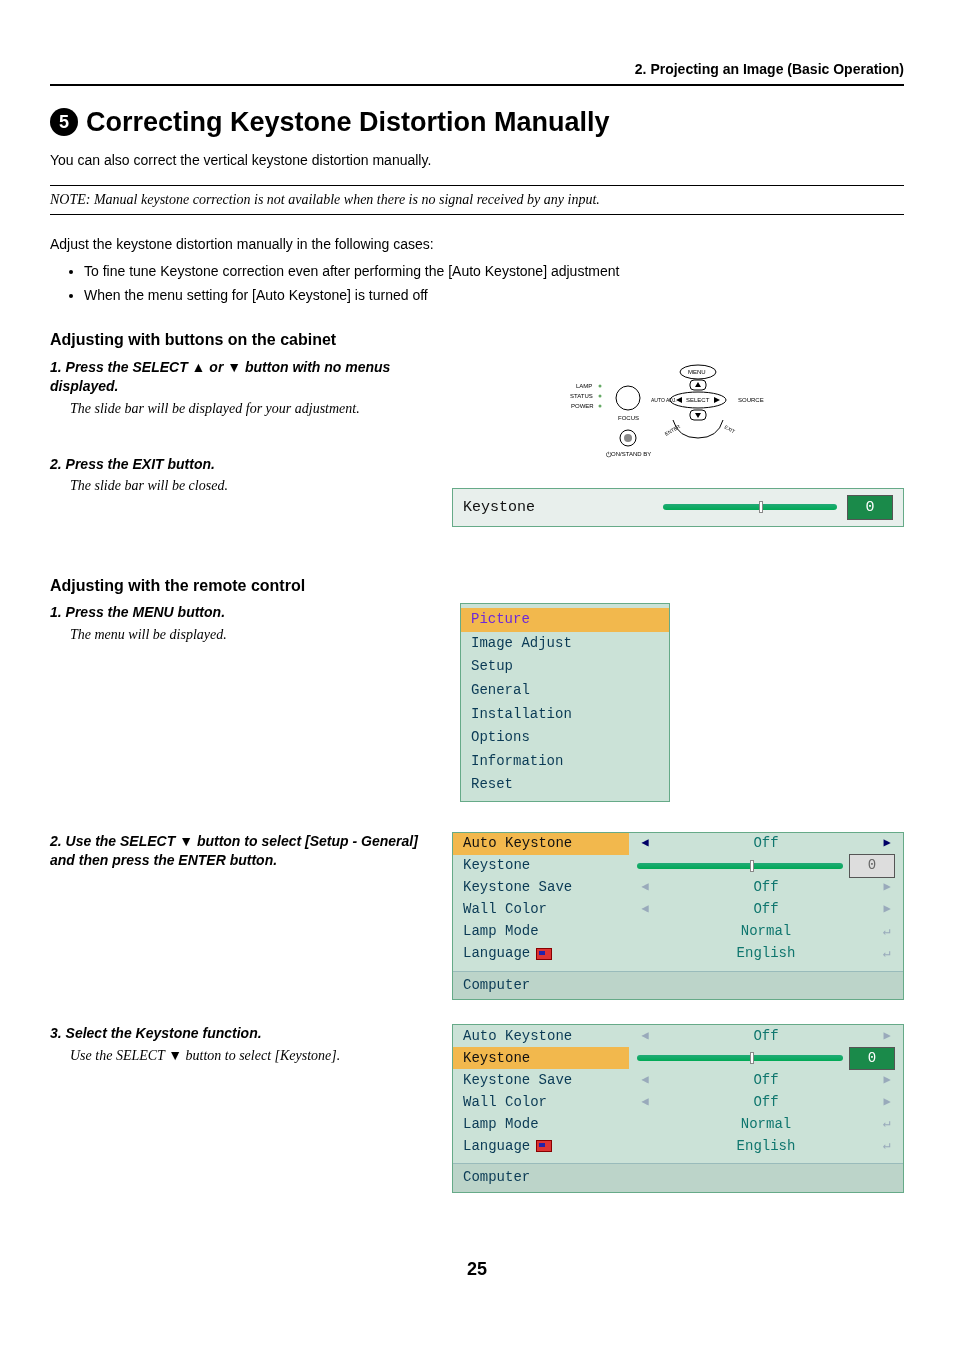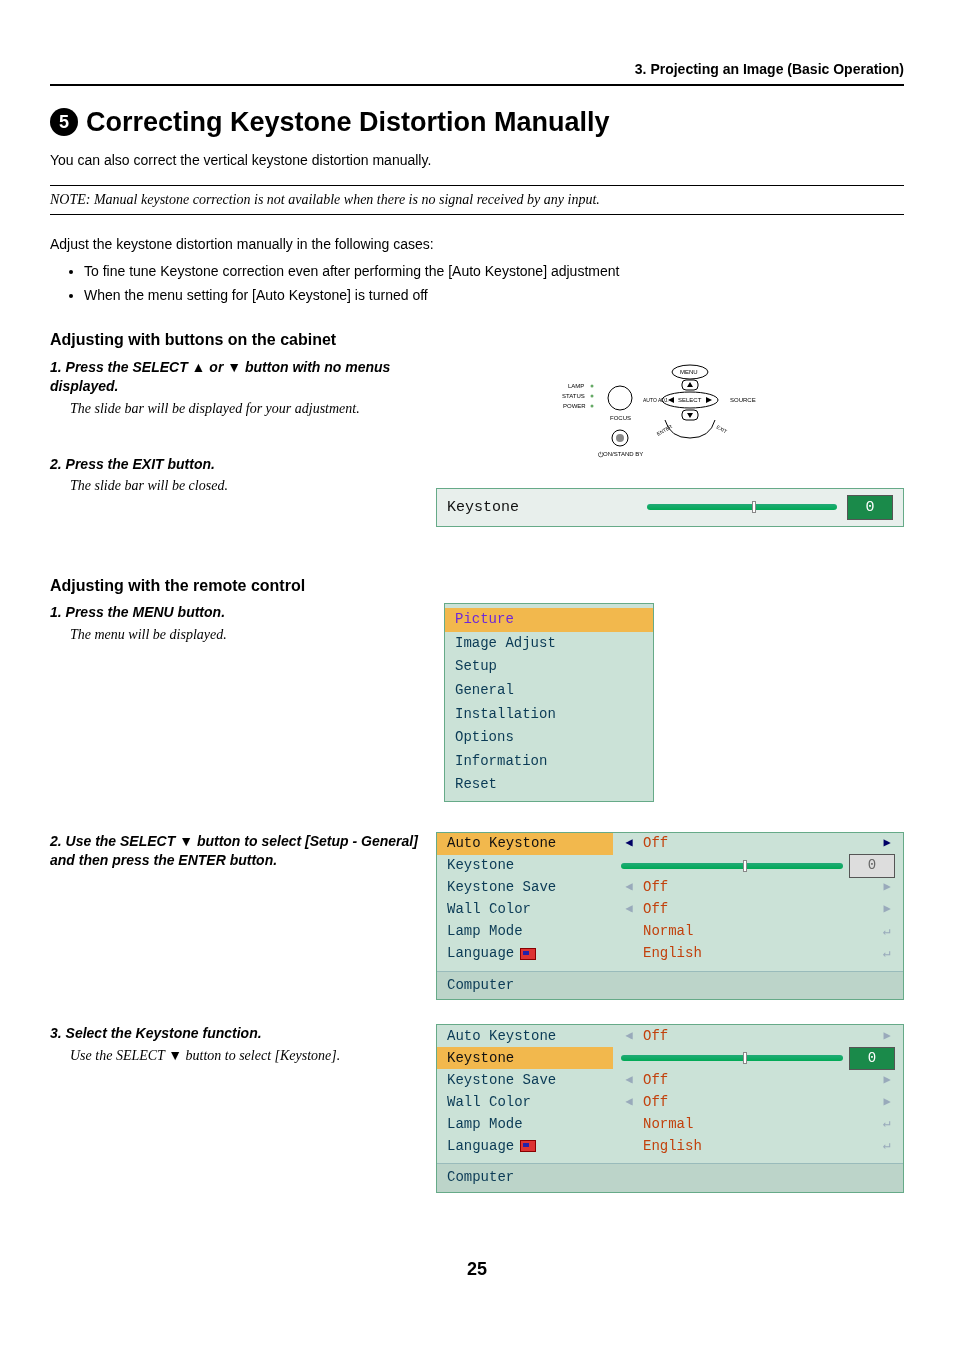--- a/index.html
+++ b/index.html
@@ -48,21 +48,21 @@
     font-size: 14px;
   }
   .bullets { margin: 8px 0 24px 34px; }
   .bullets li { margin-bottom: 4px; }
   .subheading {
     font-family: Arial, Helvetica, sans-serif;
     font-weight: 900;
     font-size: 16px;
     margin: 18px 0 6px 0;
   }
-  .cols { display: flex; gap: 6px; }
+  .cols { display: flex; gap: 22px; }
   .left { width: 380px; }
   .right { flex: 1; }
   .step { margin-bottom: 14px; }
   .step-title { font-weight: bold; font-style: italic; font-family: Arial, sans-serif; }
   .step-desc { font-style: italic; font-family: "Times New Roman", serif; margin-left: 20px; margin-top: 2px; }
   .diagram-wrap { display:flex; justify-content:center; margin-bottom:20px; }
   .diagram { width: 280px; height: 110px; }
   .osd-slider-bar {
     border: 1px solid #6a8; background:#e8efec;
     display:flex; align-items:center; padding:6px 10px;
@@ -104,35 +104,35 @@
   }
   .osd-row { display:flex; align-items:center; height:22px; }
   .osd-row.hl .cell-label { background:#f2b84d; color:#111; }
   .osd-row.hl .cell-value-wrap { }
   .cell-label { width:176px; padding:0 10px; height:100%; display:flex; align-items:center; }
   .cell-value-wrap { flex:1; display:flex; align-items:center; padding:0 8px; gap:6px; }
   .tri { color:#1a6a88; font-size:12px; width:16px; text-align:center; }
   .tri.lit { color:#006; }
   .tri.dim { color:#9ab; }
   .enter-sym { color:#9ab; font-size:13px; width:16px; text-align:center; }
-  .val-center { flex:1; color:#c2410c; }
+  .val-center { flex:1; text-align:center; color:#0f766e; }
   .osd-footer { background:#bcd4c9; padding:4px 10px; border-top:1px solid #9bb; }
   .lang-icon { display:inline-block; width:16px; height:12px; background:#d33; border:1px solid #800; vertical-align:middle; margin-left:6px; position:relative; }
   .lang-icon::after{content:"";position:absolute;left:2px;top:2px;width:6px;height:4px;background:#22a;}
   .track2 {
     flex:1; height:6px; border-radius:3px;
     background: linear-gradient(#2a7,#0a5);
     position:relative;
   }
   .page-num { text-align:center; font-weight:bold; font-size:18px; margin-top:40px; }
 </style>
 </head>
 <body>
 
-<div class="header-bar">3. Projecting an Image (Basic Operation)</div>
+<div class="header-bar">2. Projecting an Image (Basic Operation)</div>
 
 <div class="section-title">
   <span class="circled-num">5</span>
   <span>Correcting Keystone Distortion Manually</span>
 </div>
 
 <p class="intro">You can also correct the vertical keystone distortion manually.</p>
 
 <div class="note">NOTE: Manual keystone correction is not available when there is no signal received by any input.</div>
 

